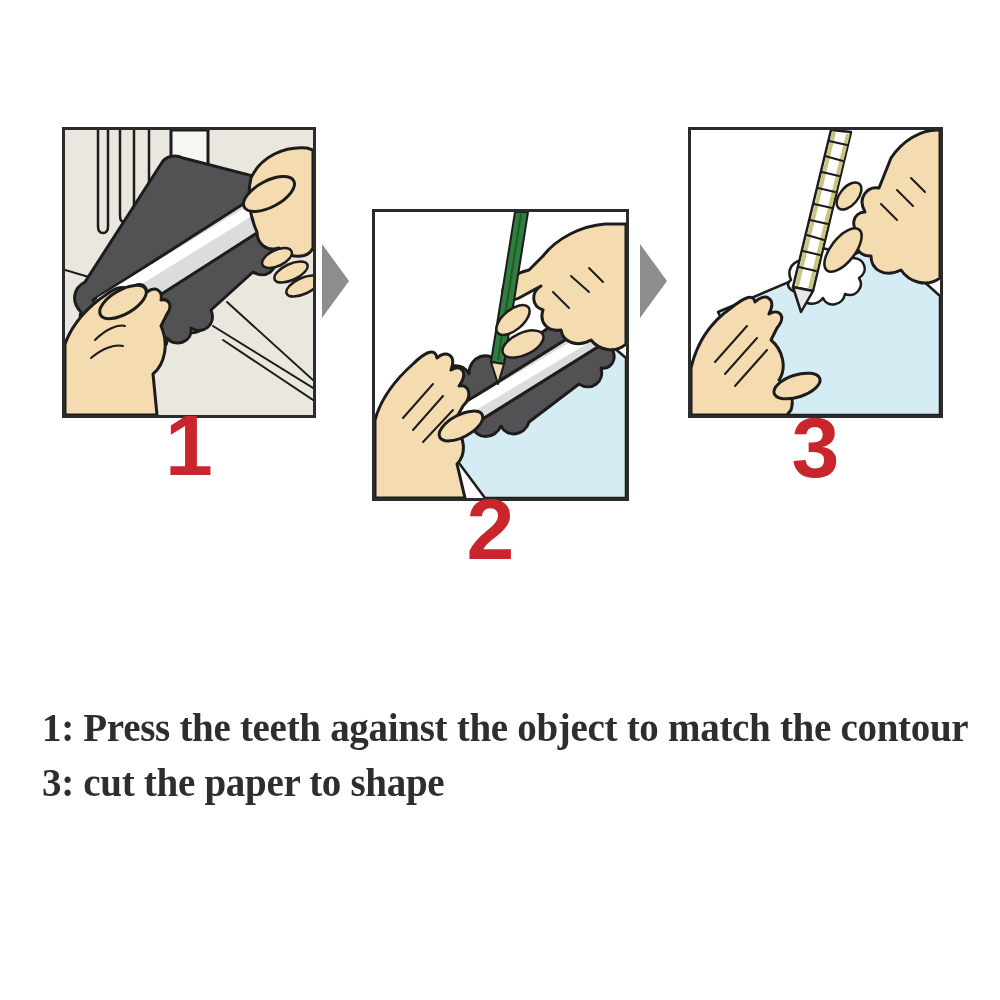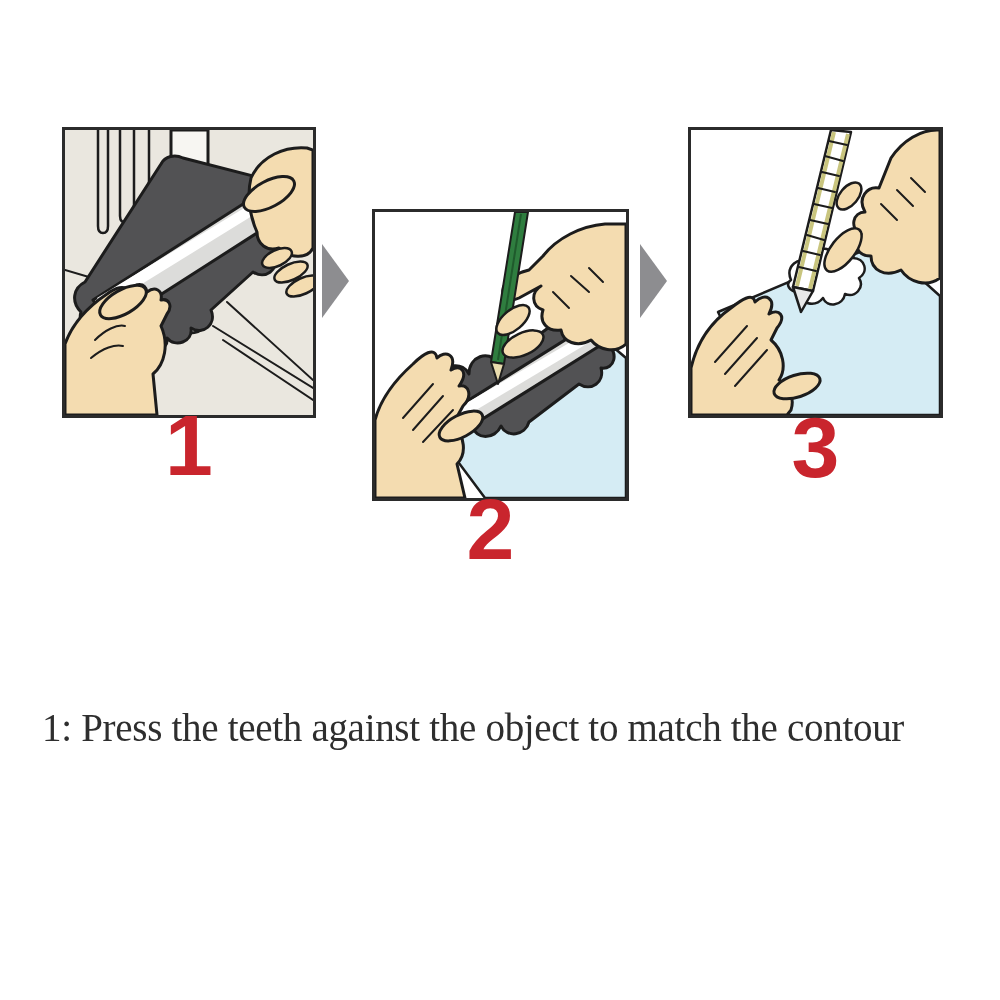--- a/index.html
+++ b/index.html
@@ -13,21 +13,21 @@
   .step-num{position:absolute;color:var(--accent-red,#c9252d);font-weight:bold;font-size:86px;line-height:1;
             text-align:center;font-family:"Liberation Sans",sans-serif;}
   #num1{left:62px;top:402px;width:254px;}
   #num2{left:362px;top:486px;width:257px;}
   #num3{left:688px;top:404px;width:255px;}
   .arrow{position:absolute;width:0;height:0;border-top:37px solid transparent;border-bottom:37px solid transparent;
          border-left:27px solid var(--arrow-gray,#8d8d90);}
   #arrow1{left:322px;top:244px;}
   #arrow2{left:640px;top:244px;}
   .instructions{position:absolute;left:42px;top:700px;font-family:"Liberation Serif",serif;
-                font-size:39px;color:var(--text-color,#2e2e2e);line-height:55px;white-space:nowrap;letter-spacing:-0.3px;}
+                font-size:39px;color:var(--text-color,#2e2e2e);line-height:55px;white-space:nowrap;letter-spacing:-0.3px;font-weight:bold;}
   
   .ol{stroke:var(--outline-black,#1c1c1c);stroke-linejoin:round;stroke-linecap:round;}
   .skin{fill:var(--skin,#f4dcb0);}
   .dark{fill:var(--gauge-dark,#525254);}
   .bar{fill:var(--gauge-bar,#dcdcda);}
   .paper{fill:var(--paper-blue,#d5ecf4);}
   .wh{fill:#ffffff;}
   .nf{fill:none;}
 </style>
 </head>
@@ -138,15 +138,16 @@
 
   <div class="arrow" id="arrow1"></div>
   <div class="arrow" id="arrow2"></div>
 
   <div class="step-num" id="num1">1</div>
   <div class="step-num" id="num2">2</div>
   <div class="step-num" id="num3">3</div>
 
   <div class="instructions">
     <div>1: Press the teeth against the object to match the contour</div>
+    <div>3: cut the paper to shape</div>
   </div>
 
 </div>
 
 </body></html>

